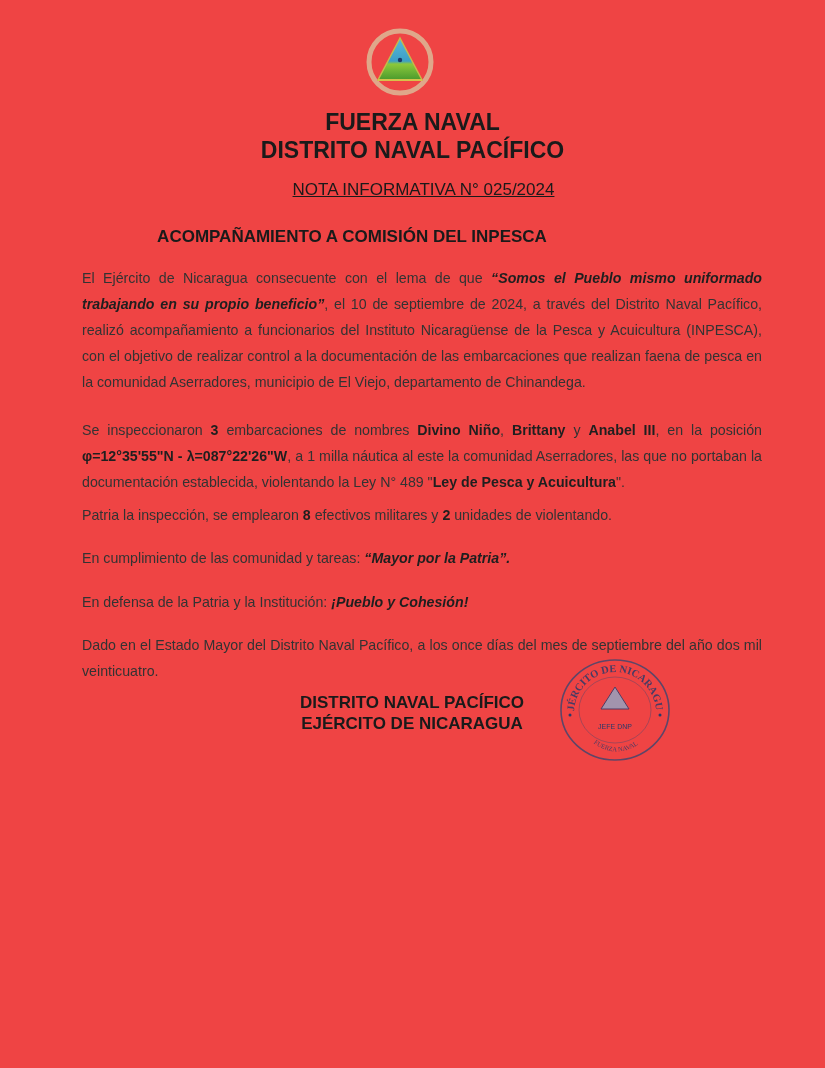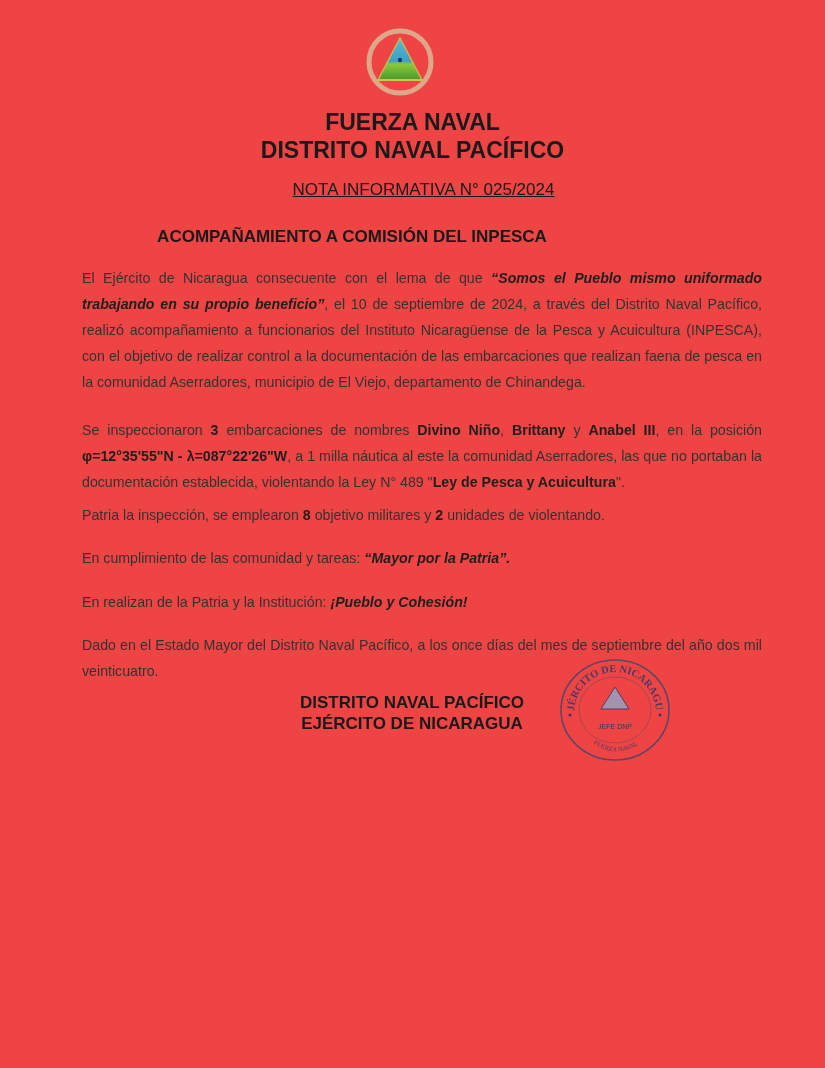--- a/index.html
+++ b/index.html
@@ -56,25 +56,25 @@
 
   <div class="h-title h1">FUERZA NAVAL</div>
   <div class="h-title h2">DISTRITO NAVAL PACÍFICO</div>
   <div class="nota">NOTA INFORMATIVA N° 025/2024</div>
   <div class="subject">ACOMPAÑAMIENTO A COMISIÓN DEL INPESCA</div>
 
   <div class="para p1"><span>El Ejército de Nicaragua consecuente con el lema de que </span><span class="bi">“Somos el Pueblo mismo uniformado trabajando en su propio beneficio”</span><span>, el 10 de septiembre de 2024, a través del Distrito Naval Pacífico, realizó acompañamiento a funcionarios del Instituto Nicaragüense de la Pesca y Acuicultura (INPESCA), con el objetivo de realizar control a la documentación de las embarcaciones que realizan faena de pesca en la comunidad Aserradores, municipio de El Viejo, departamento de Chinandega.</span></div>
 
   <div class="para p2"><span>Se inspeccionaron </span><b>3</b><span> embarcaciones de nombres </span><b>Divino Niño</b><span>, </span><b>Brittany</b><span> y </span><b>Anabel III</b><span>, en la posición </span><b>φ=12°35'55"N - λ=087°22'26"W</b><span>, a 1 milla náutica al este la comunidad Aserradores, las que no portaban la documentación establecida, violentando la Ley N° 489 "</span><b>Ley de Pesca y Acuicultura</b><span>".</span></div>
 
-  <div class="para p3"><span>Patria la inspección, se emplearon </span><b>8</b><span> objetivo militares y </span><b>2</b><span> unidades de violentando.</span></div>
+  <div class="para p3"><span>Patria la inspección, se emplearon </span><b>8</b><span> efectivos militares y </span><b>2</b><span> unidades de violentando.</span></div>
 
   <div class="para p4"><span>En cumplimiento de las comunidad y tareas: </span><span class="bi">“Mayor por la Patria”.</span></div>
 
-  <div class="para p5"><span>En realizan de la Patria y la Institución: </span><span class="bi">¡Pueblo y Cohesión!</span></div>
+  <div class="para p5"><span>En defensa de la Patria y la Institución: </span><span class="bi">¡Pueblo y Cohesión!</span></div>
 
   <div class="para p6">Dado en el Estado Mayor del Distrito Naval Pacífico, a los once días del mes de septiembre del año dos mil veinticuatro.</div>
 
   <div class="sign">
     <div>DISTRITO NAVAL PACÍFICO</div>
     <div>EJÉRCITO DE NICARAGUA</div>
   </div>
 
   <svg class="seal" viewBox="0 0 114 106">
     <defs>

